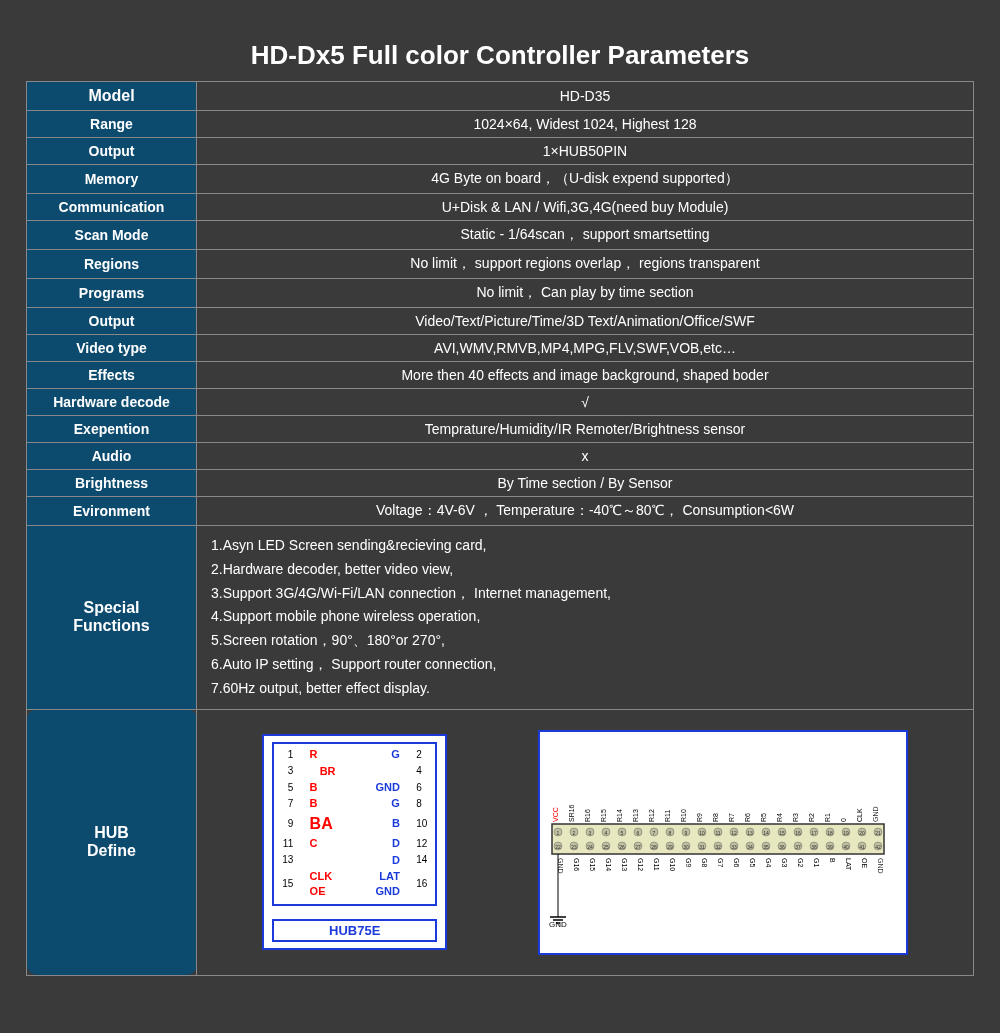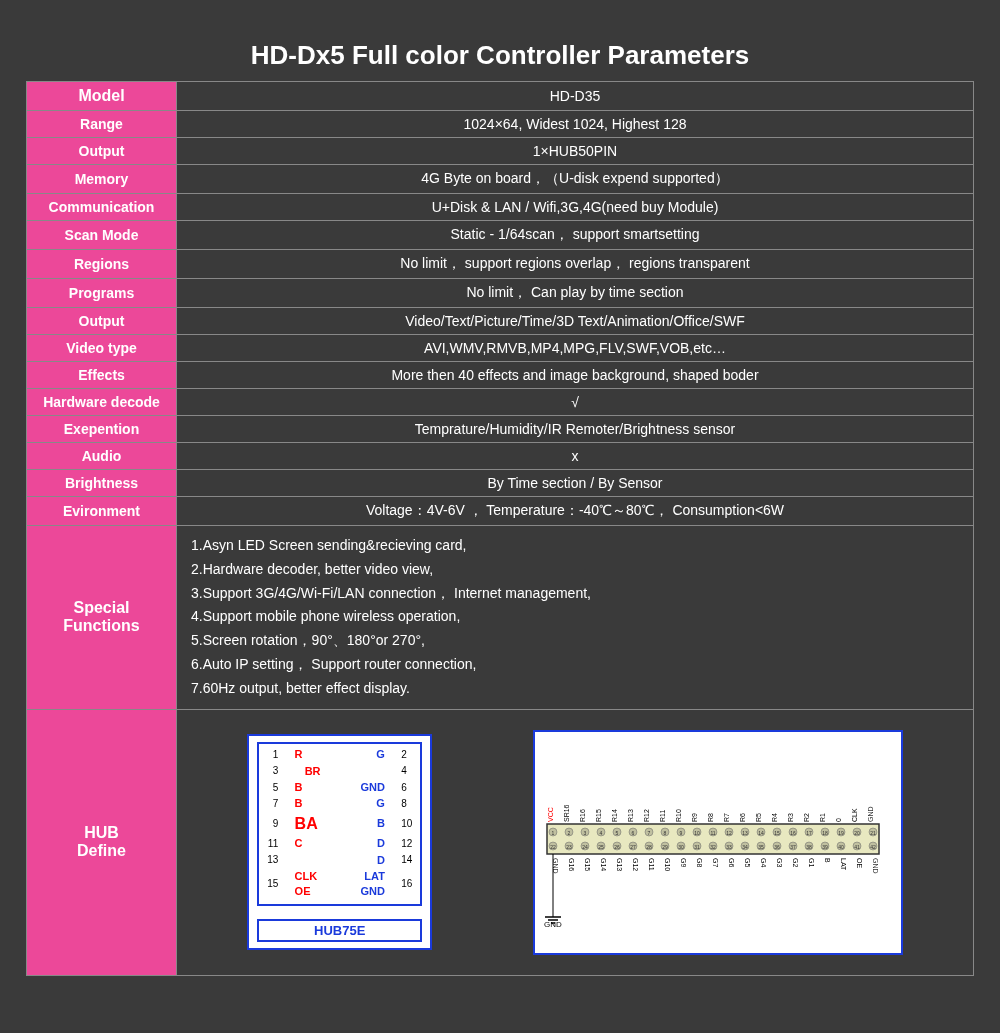--- a/index.html
+++ b/index.html
@@ -28,43 +28,44 @@
       background: #3a3a3a;
     }
     table.params tr td {
       border: 1px solid #888;
       padding: 5px 8px;
       color: white;
       font-size: 14px;
       vertical-align: middle;
     }
     table.params tr td.label {
-      background: #ec4899;
+      background: #0c4a6e;
       color: white;
       font-weight: bold;
       text-align: center;
-      width: 150px;
+      width: 170px;
       white-space: nowrap;
     }
     table.params tr td.value {
       background: #3a3a3a;
       color: white;
       text-align: center;
     }
     .special-functions-value {
       text-align: left !important;
       padding: 8px 14px !important;
       line-height: 1.7;
       font-size: 13.5px;
       margin-left: 17px;
     }
     .hub-label {
       text-align: center;
       font-size: 16px;
       font-weight: bold;
+      border-radius: 10px;
     }
     .hub-diagrams {
       display: flex;
       justify-content: space-around;
       align-items: center;
       padding: 10px;
     }
   </style>
 </head>
 <body>

